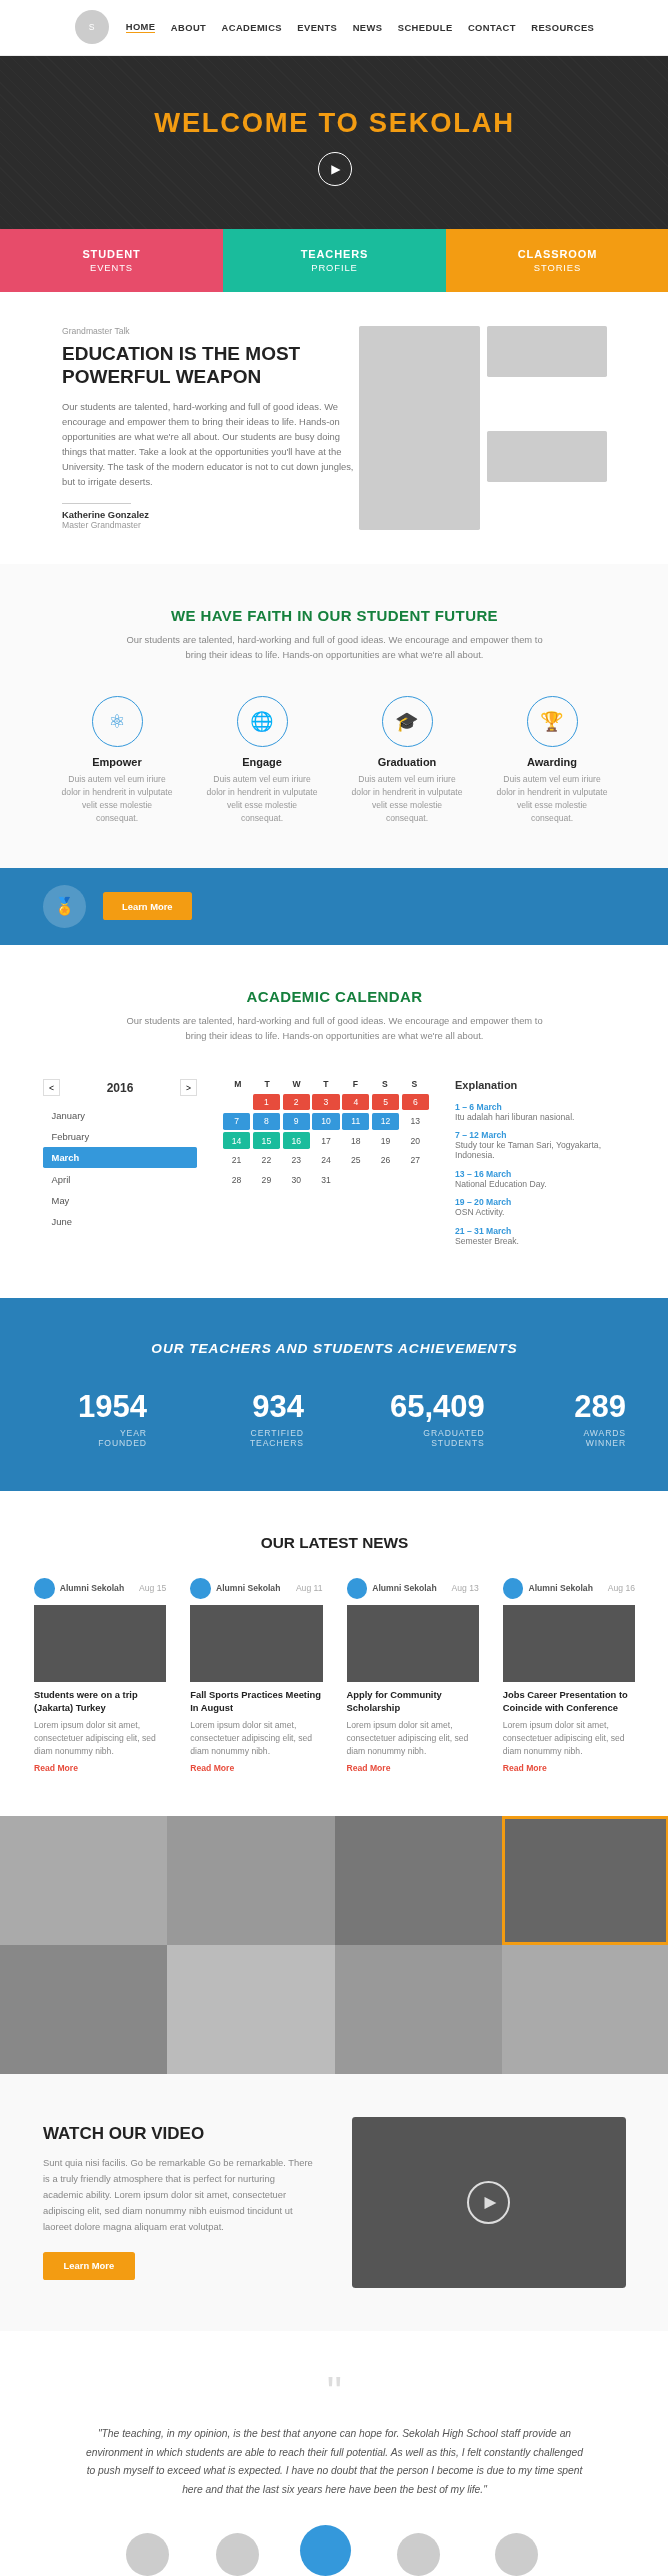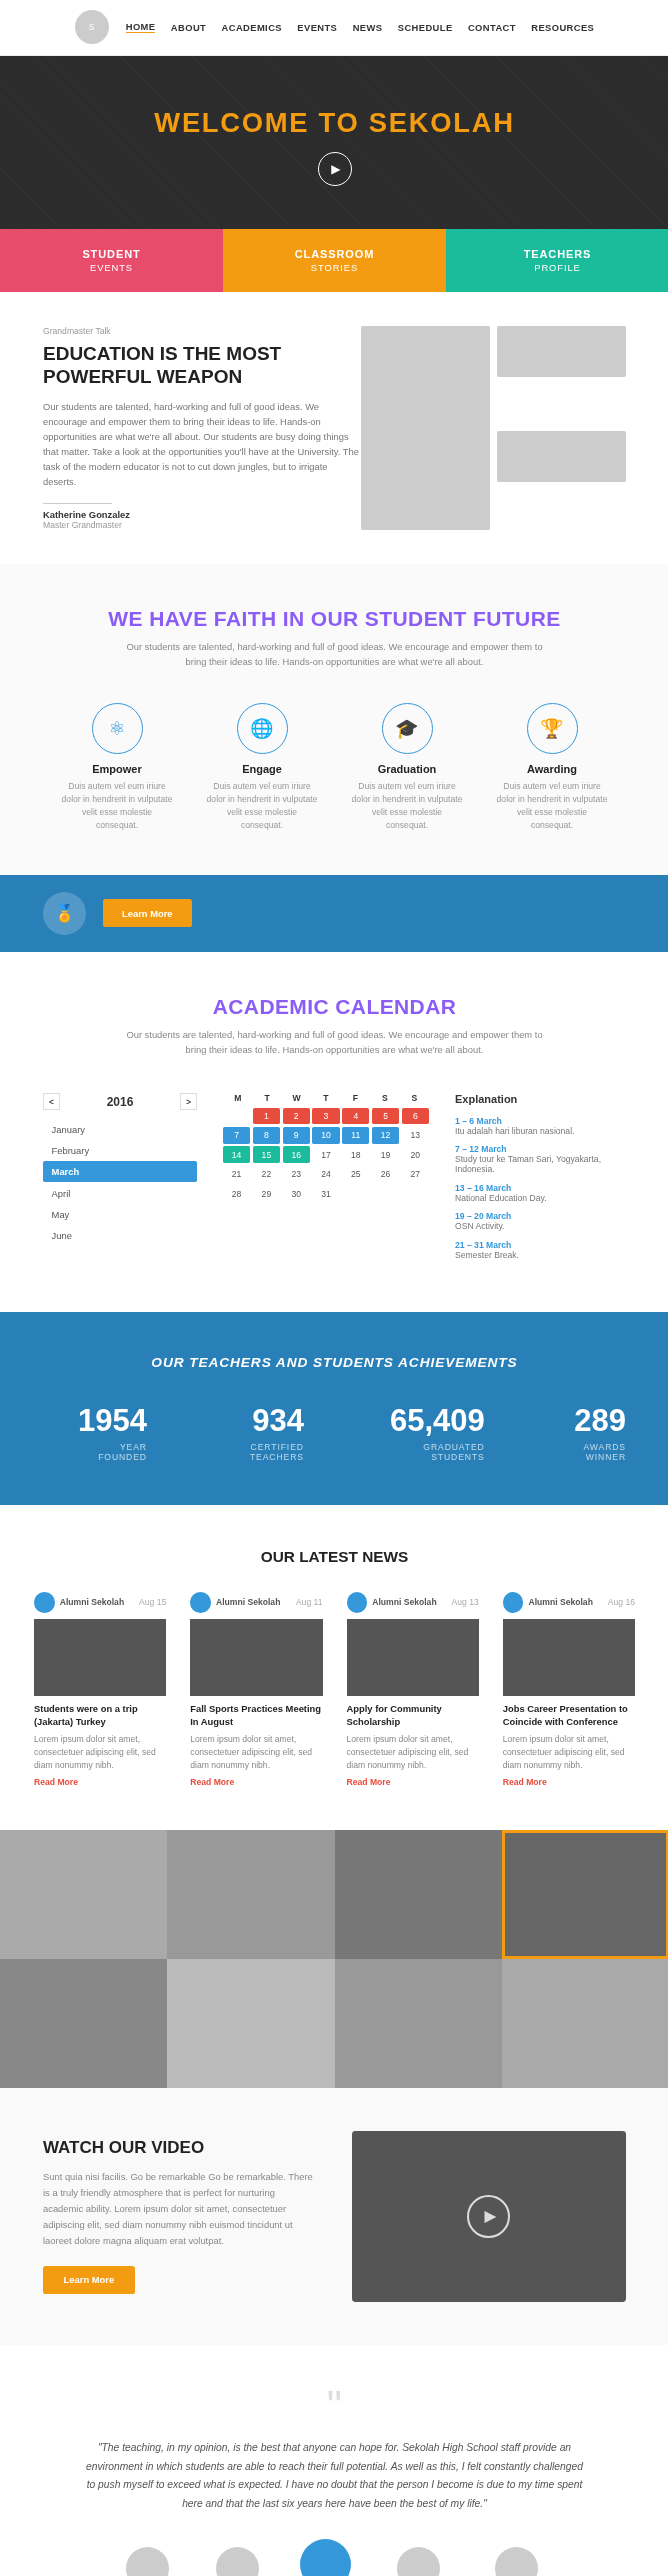--- a/index.html
+++ b/index.html
@@ -60,38 +60,38 @@
       cursor: pointer;
     }
     .feature-tab .tab-sub { font-size: 9.4px; font-weight: 400; display: block; margin-top: 1.7px; }
     .tab-red { background: #e74c6a; }
     .tab-orange { background: #f39c12; }
     .tab-teal { background: #1abc9c; }
 
     
     .article-section {
       display: flex;
-      padding: 34px 43px;
+      padding: 34px 62px;
       background: #fff;
     }
     .article-content { flex: 1.2; }
     .article-tag { font-size: 8.6px; color: #999; margin-bottom: 6.9px; }
     .article-title { font-size: 19px; font-weight: 900; color: #222; line-height: 1.2; margin-bottom: 10.3px; }
     .article-body { font-size: 9.4px; color: #777; line-height: 1.6; margin-bottom: 13.7px; }
     .sig-line { width: 69px; height: 0.9px; background: #ccc; margin-bottom: 5.1px; }
     .sig-name { font-size: 9.4px; font-weight: 700; color: #333; }
     .sig-title { font-size: 8.6px; color: #999; }
     .article-images { flex: 1; display: grid; grid-template-columns: 1fr 1fr; grid-template-rows: 1fr 1fr; gap: 6.9px; }
     .img-placeholder { background: #ccc; border-radius: 1.7px; }
     .img-placeholder.large { grid-column: 1; grid-row: 1 / 3; }
     .img-placeholder.small { }
 
     
     .faith-section { background: #fafafa; padding: 43px 43px; text-align: center; }
-    .section-title { font-size: 21px; font-weight: 800; color: #8b5cf6; margin-bottom: 8.6px; letter-spacing: 0.4px; }
+    .section-title { font-size: 15px; font-weight: 800; color: #15803d; margin-bottom: 8.6px; letter-spacing: 0.4px; }
     .section-subtitle { font-size: 9.4px; color: #888; line-height: 1.6; max-width: 429px; margin: 0 auto 34px; }
     .icons-grid { display: flex; justify-content: center; gap: 34px; flex-wrap: wrap; }
     .icon-item { text-align: center; width: 111px; }
     .icon-circle {
       width: 51px; height: 51px;
       border: 1.7px solid #3498db;
       border-radius: 50%;
       display: inline-flex; align-items: center; justify-content: center;
       font-size: 19px;
       margin-bottom: 8.6px;
@@ -253,27 +253,27 @@
     <span style="color:#f39c12">SEKOLAH</span>
   </h1>
   <div class="hero-play"></div>
 </section>
 
 <div class="feature-tabs">
   <div class="feature-tab tab-red">
     <span>STUDENT</span>
     <span class="tab-sub">EVENTS</span>
   </div>
+  <div class="feature-tab tab-teal">
+    <span>TEACHERS</span>
+    <span class="tab-sub">PROFILE</span>
+  </div>
   <div class="feature-tab tab-orange">
     <span>CLASSROOM</span>
     <span class="tab-sub">STORIES</span>
-  </div>
-  <div class="feature-tab tab-teal">
-    <span>TEACHERS</span>
-    <span class="tab-sub">PROFILE</span>
   </div>
 </div>
 
 <div class="article-section">
   <div class="article-content">
     <div class="article-tag">Grandmaster Talk</div>
     <h2 class="article-title">EDUCATION IS THE MOST POWERFUL WEAPON</h2>
     <p class="article-body">Our students are talented, hard-working and full of good ideas. We encourage and empower them to bring their ideas to life. Hands-on opportunities are what we're all about. Our students are busy doing things that matter. Take a look at the opportunities you'll have at the University. The task of the modern educator is not to cut down jungles, but to irrigate deserts.</p>
     <div class="sig-line"></div>
     <div class="sig-name">Katherine Gonzalez</div>

